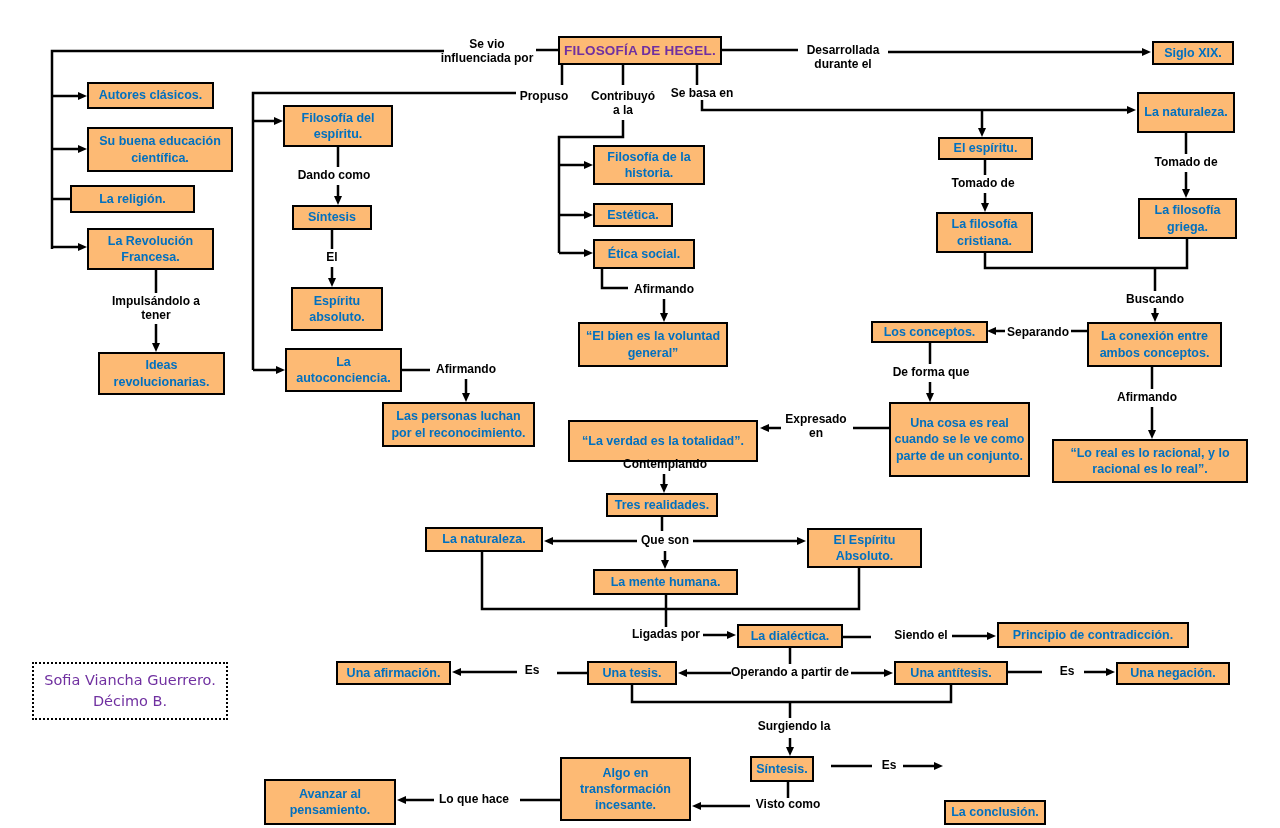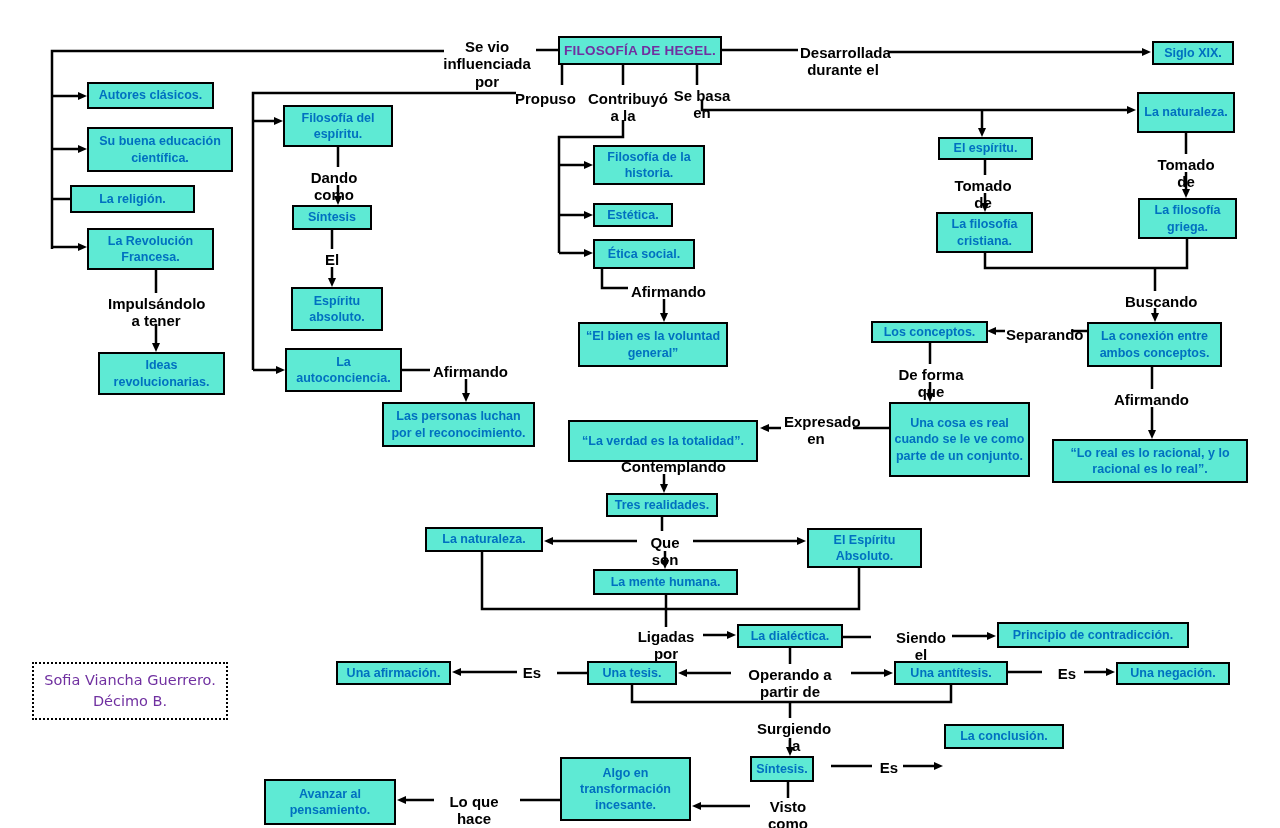--- a/index.html
+++ b/index.html
@@ -1,28 +1,28 @@
 <!DOCTYPE html>
 <html style="--blue: #0070C0; --purple: #7030A0;"><head>
 <meta charset="utf-8">
 <style>
   html,body{margin:0;padding:0;background:#ffffff;}
   body{width:1280px;height:828px;position:relative;font-family:"Liberation Sans",sans-serif;overflow:hidden;}
   #wires{position:absolute;left:0;top:0;z-index:0;}
   .node{
     position:absolute;z-index:2;box-sizing:border-box;
     display:flex;align-items:center;justify-content:center;text-align:center;
-    border:2px solid #000;background:#5eead4;
+    border:2px solid #000;background:#fdba74;
     color:var(--blue,#0070C0);font-weight:bold;font-size:12.5px;line-height:1.3;
     padding:1px 3px;
   }
   .title-node{color:var(--purple,#7030A0);font-size:13.5px;letter-spacing:.2px;}
   .elabel{
     position:absolute;z-index:2;text-align:center;
-    color:#000;font-weight:bold;font-size:15px;line-height:1.15;
+    color:#000;font-weight:bold;font-size:12px;line-height:1.15;
   }
   .sig{
     position:absolute;z-index:2;box-sizing:border-box;
     border:2px dotted #000;background:#fff;
     display:flex;flex-direction:column;align-items:center;justify-content:center;
     color:var(--purple,#7030A0);font-size:14.5px;line-height:1.45;
     font-family:"DejaVu Sans",sans-serif;
     text-align:center;
   }
 </style>
@@ -138,21 +138,21 @@
 <div class="node" style="left:425px;top:527px;width:118px;height:25px">La naturaleza.</div>
 <div class="node" style="left:807px;top:528px;width:115px;height:40px">El Espíritu Absoluto.</div>
 <div class="node" style="left:593px;top:569px;width:145px;height:26px">La mente humana.</div>
 <div class="node" style="left:737px;top:624px;width:106px;height:24px">La dialéctica.</div>
 <div class="node" style="left:997px;top:622px;width:192px;height:26px">Principio de contradicción.</div>
 <div class="node" style="left:587px;top:661px;width:90px;height:24px">Una tesis.</div>
 <div class="node" style="left:336px;top:661px;width:115px;height:24px">Una afirmación.</div>
 <div class="node" style="left:894px;top:661px;width:114px;height:24px">Una antítesis.</div>
 <div class="node" style="left:1116px;top:662px;width:114px;height:23px">Una negación.</div>
 <div class="node" style="left:750px;top:756px;width:64px;height:26px">Síntesis.</div>
-<div class="node" style="left:944px;top:724px;width:120px;height:25px">La conclusión.</div>
+<div class="node" style="left:944px;top:800px;width:102px;height:25px">La conclusión.</div>
 <div class="node" style="left:560px;top:757px;width:131px;height:64px">Algo en transformación incesante.</div>
 <div class="node" style="left:264px;top:779px;width:132px;height:46px">Avanzar al pensamiento.</div>
 
 <div class="elabel" style="left:440px;top:38px;width:94px">Se vio influenciada por</div>
 <div class="elabel" style="left:800px;top:44px;width:86px">Desarrollada durante el</div>
 <div class="elabel" style="left:515px;top:90px;width:58px">Propuso</div>
 <div class="elabel" style="left:588px;top:90px;width:70px">Contribuyó a la</div>
 <div class="elabel" style="left:669px;top:87px;width:66px">Se basa en</div>
 <div class="elabel" style="left:108px;top:295px;width:96px">Impulsándolo a tener</div>
 <div class="elabel" style="left:296px;top:169px;width:76px">Dando como</div>

